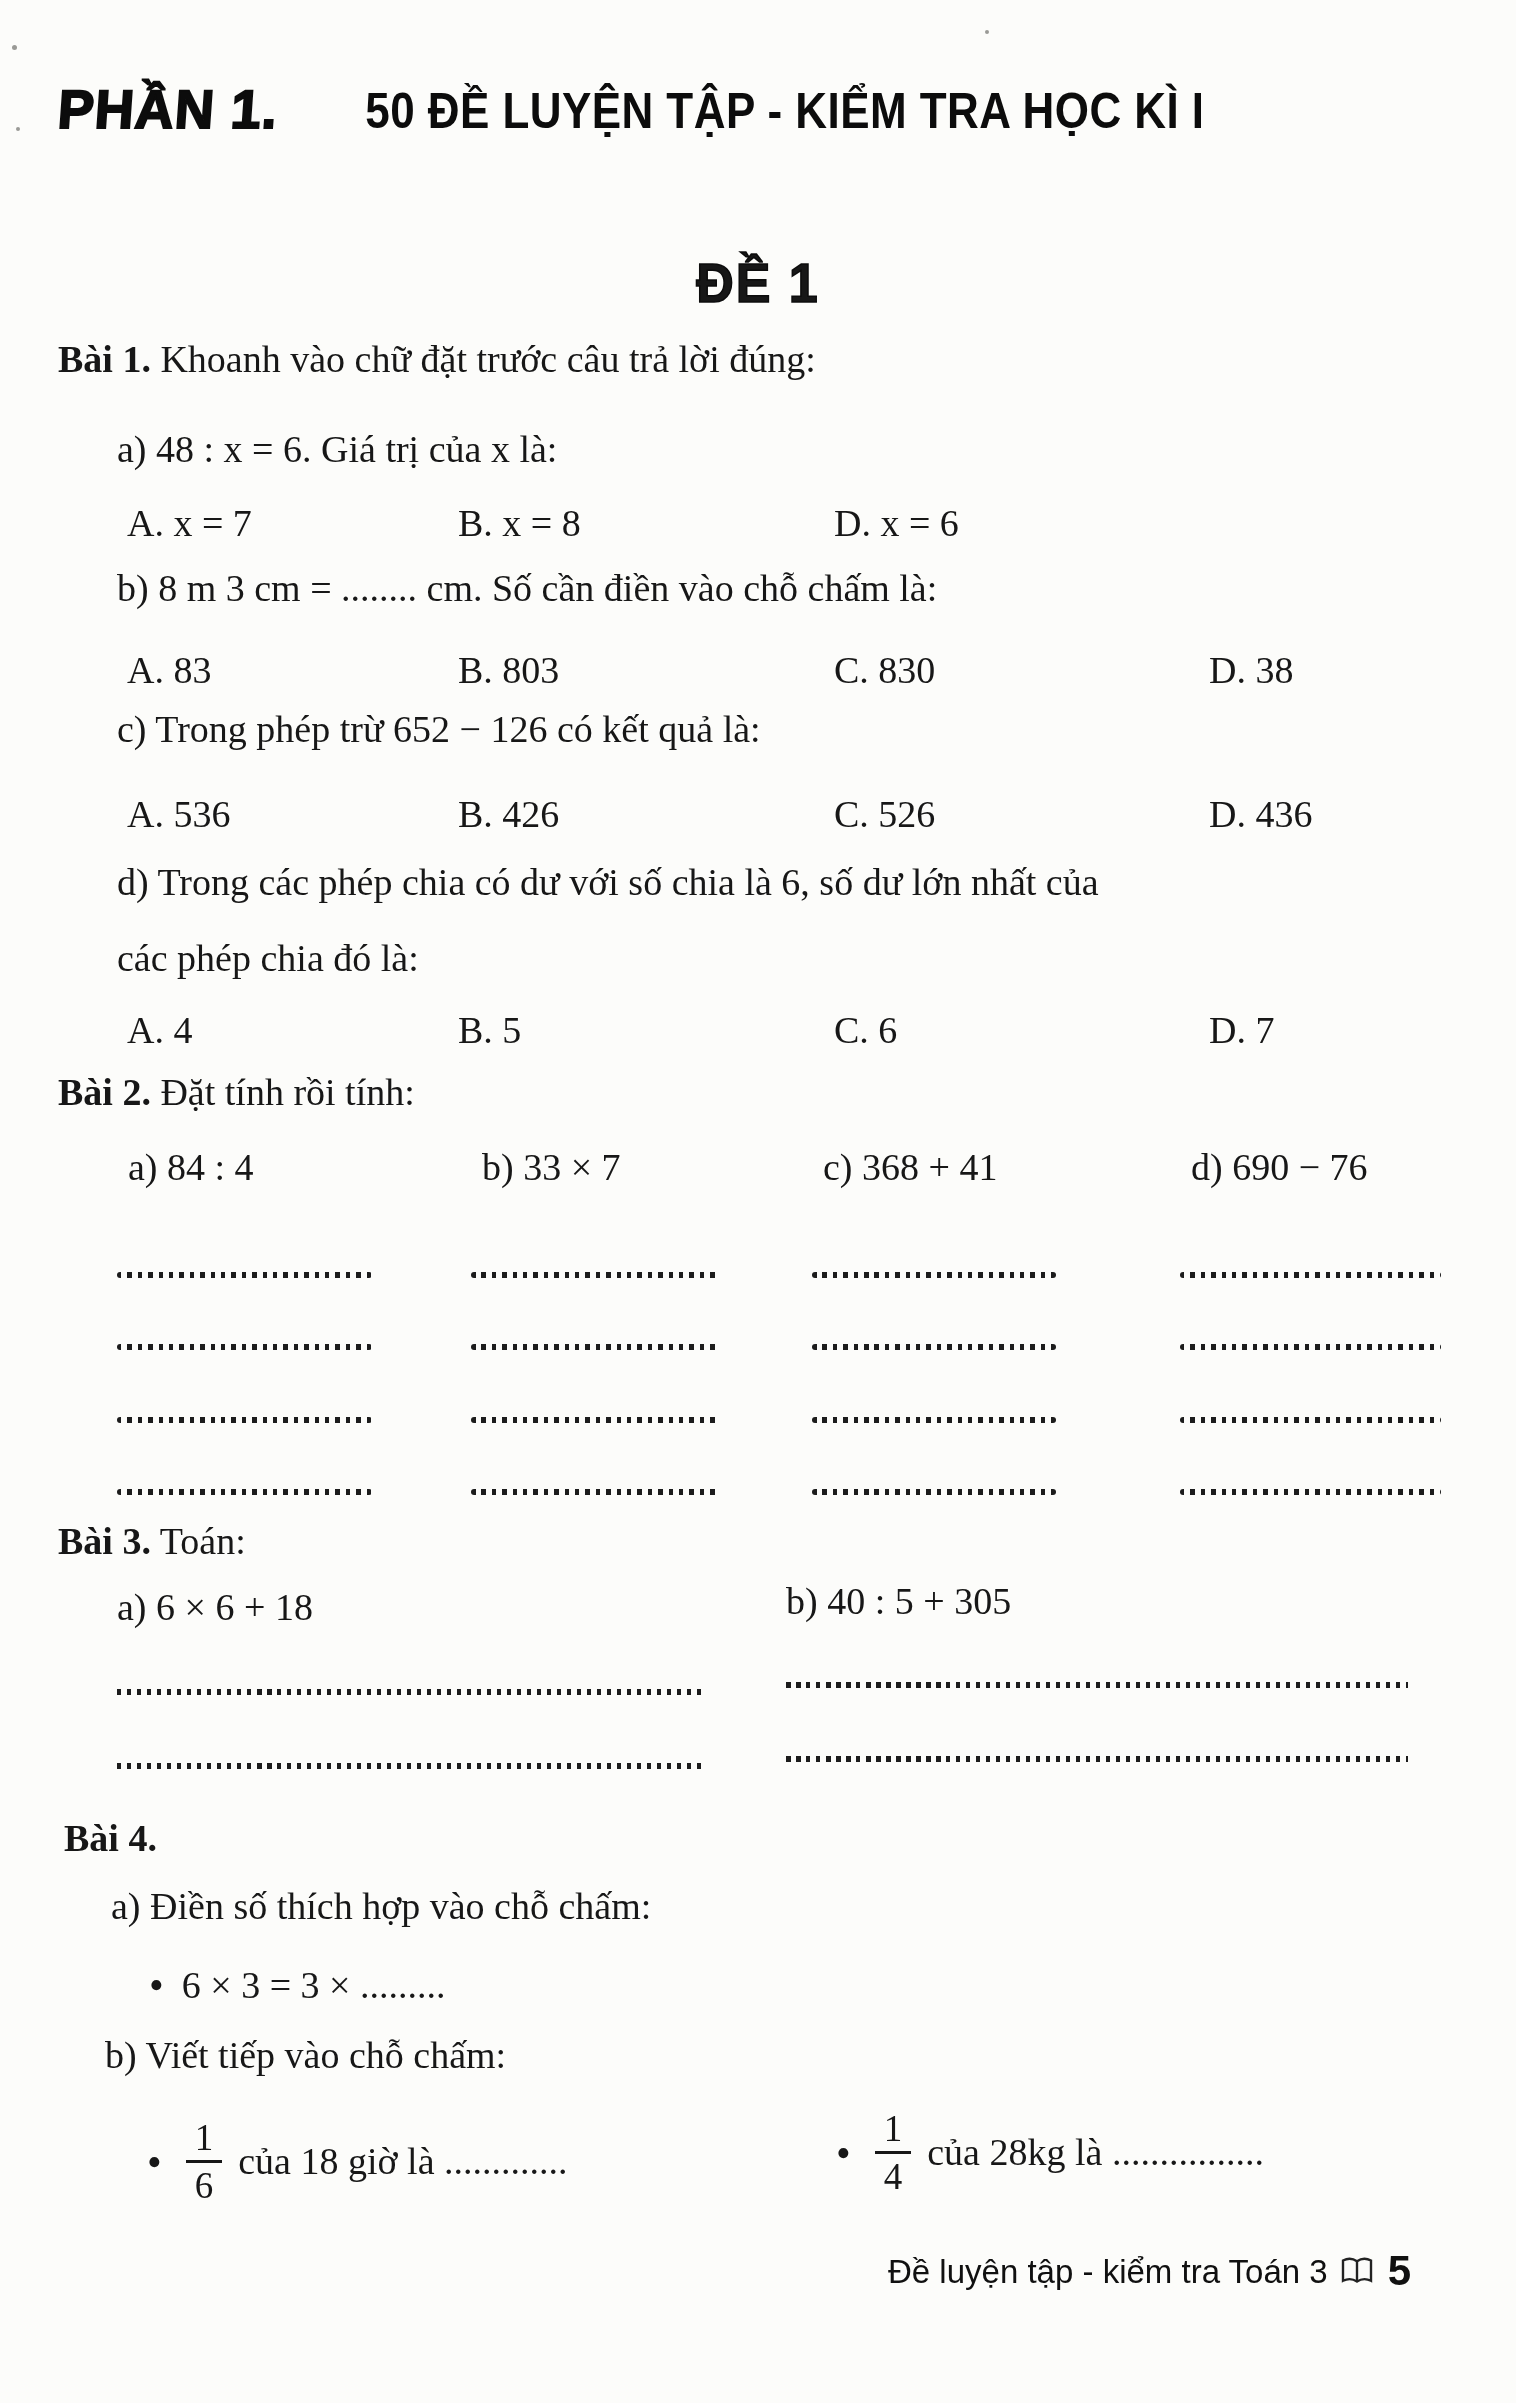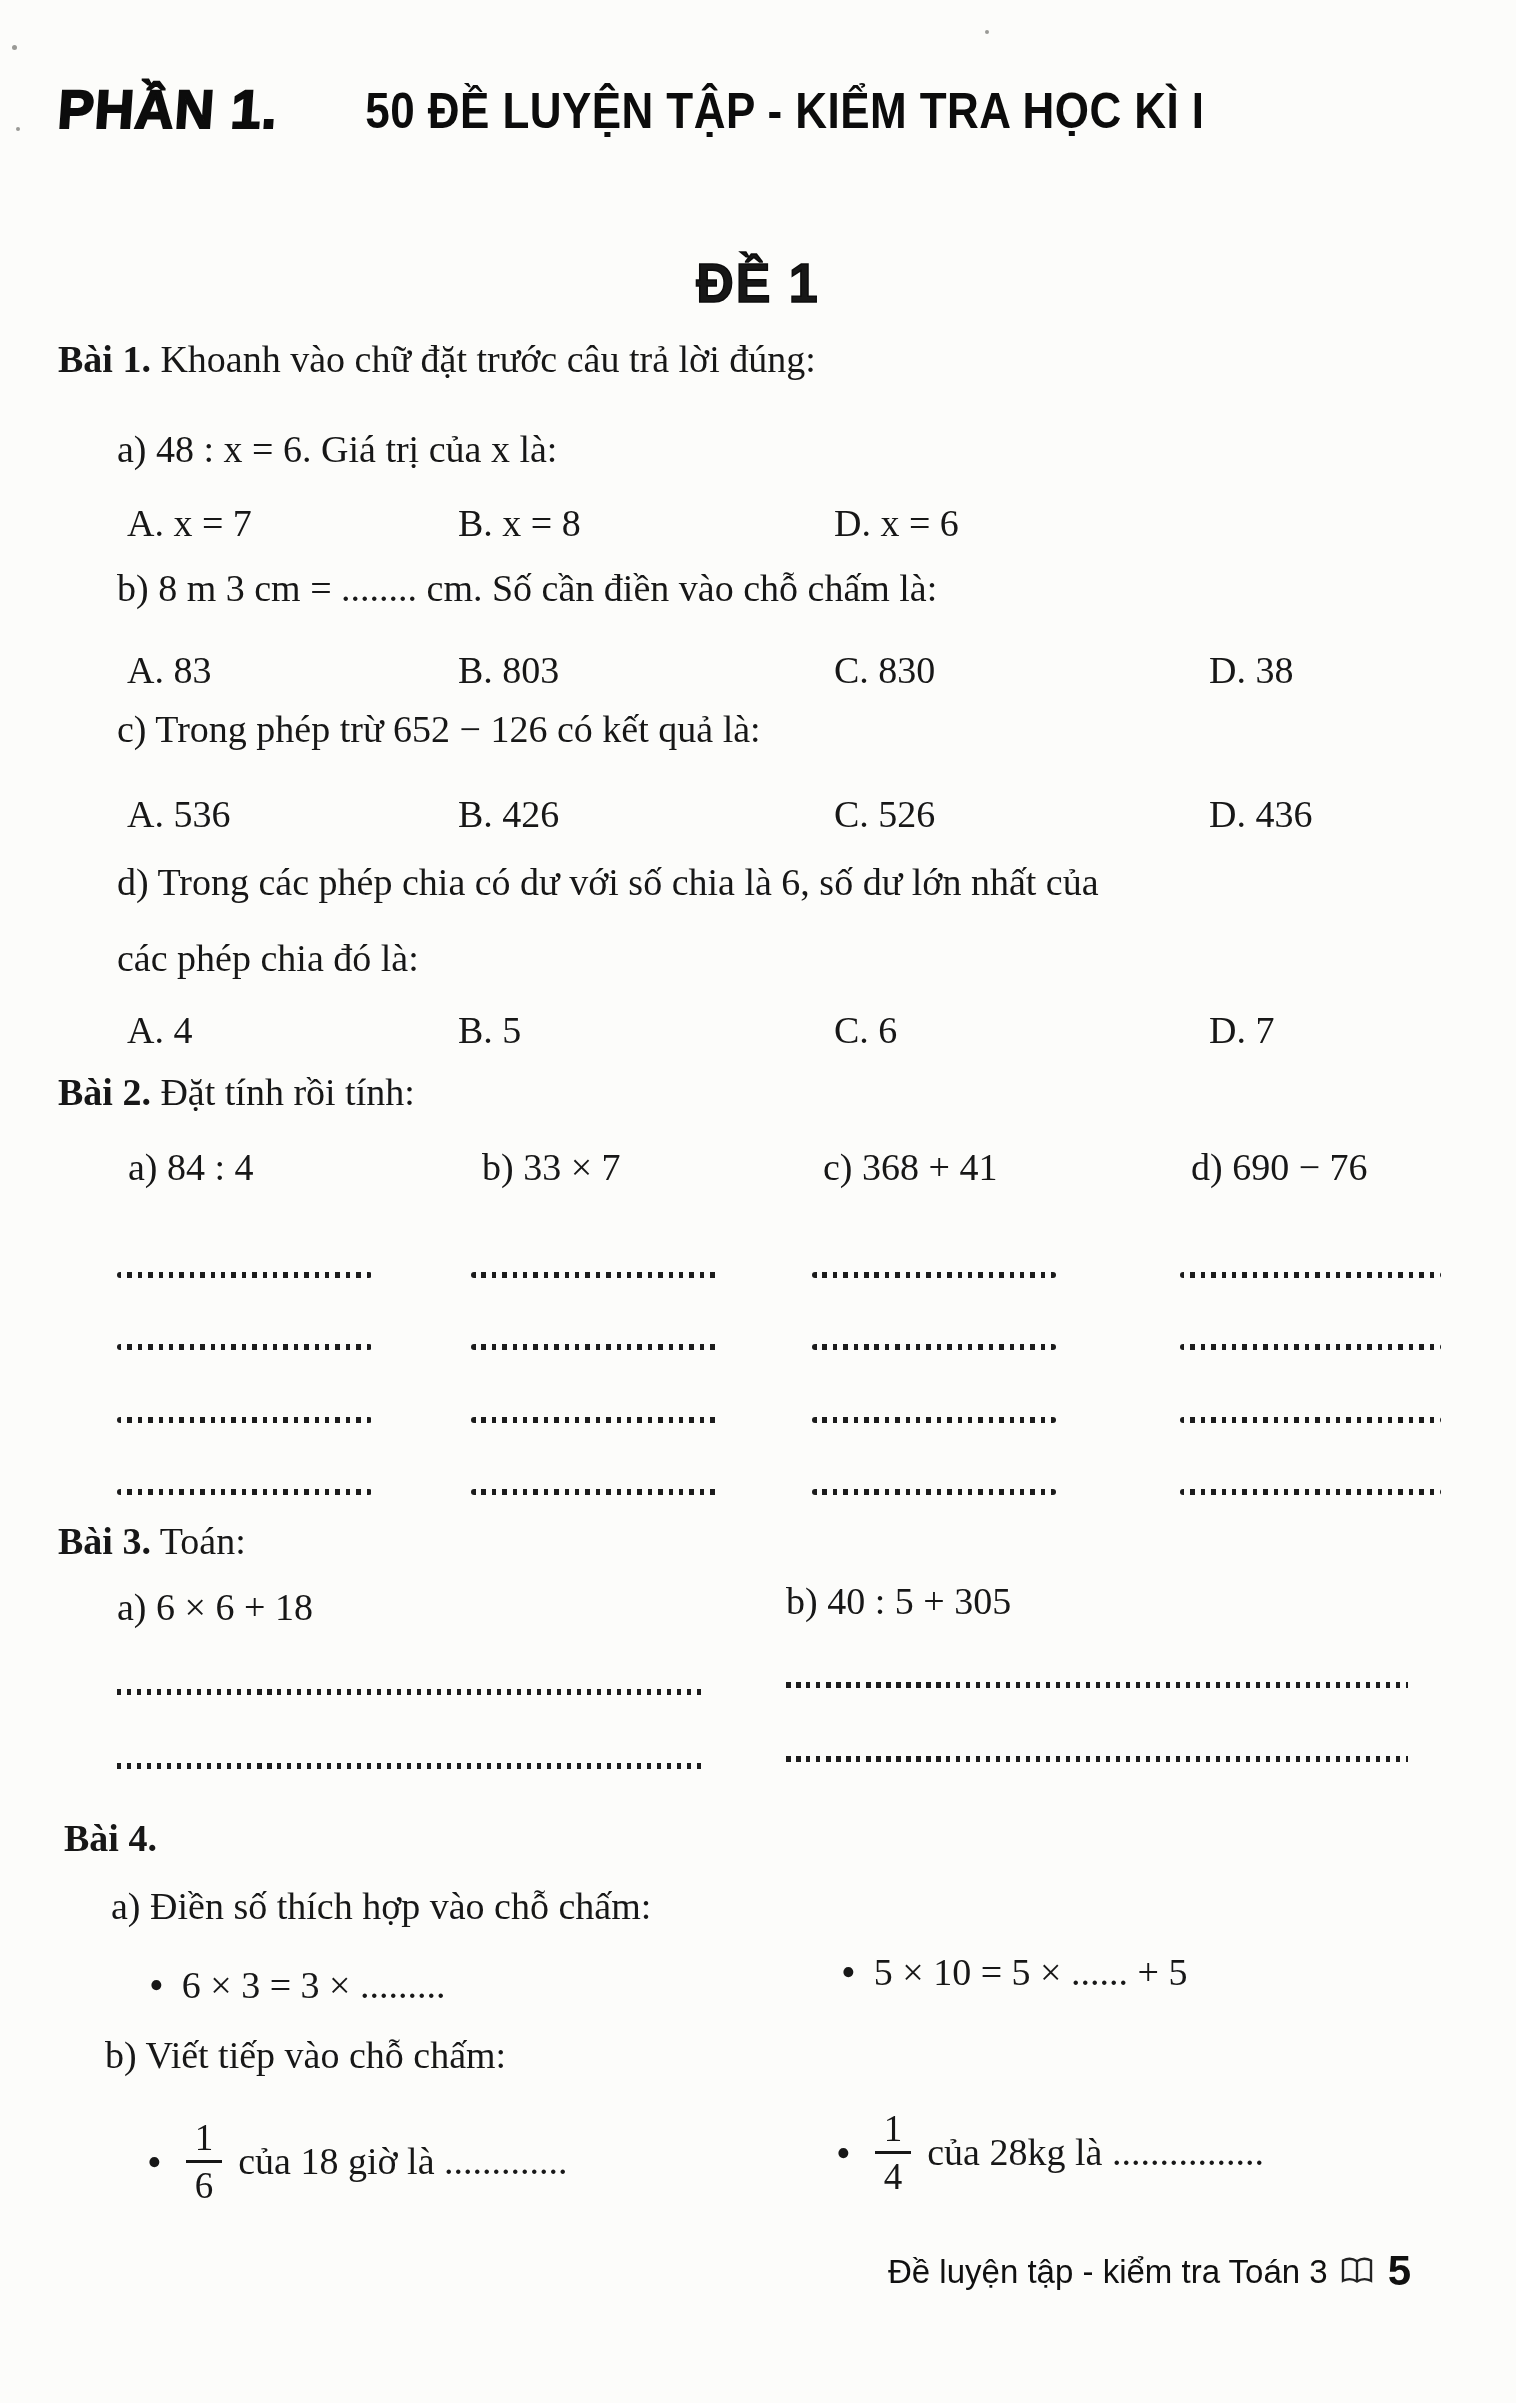--- a/index.html
+++ b/index.html
@@ -152,21 +152,20 @@
   <span class="longdots" style="top:1682px;left:786px;width:622px"></span>
   <span class="longdots" style="top:1763px;left:117px;width:587px"></span>
   <span class="longdots" style="top:1756px;left:786px;width:622px"></span>
 
   <div class="abs bai" style="top:1815px;left:64px">
     <span class="b">Bài 4.</span>
   </div>
   <div class="abs q" style="top:1883px;left:111px">a) Điền số thích hợp vào chỗ chấm:</div>
 
   <div class="abs bullet" style="top:1958px;left:149px;white-space:nowrap">6 × 3 = 3 × .........</div>
-  <div class="abs bullet" style="top:1945px;left:841px;white-space:nowrap">5 × 10 = 5 × ...... + 5</div>
 
   <div class="abs q" style="top:2032px;left:105px">b) Viết tiếp vào chỗ chấm:</div>
 
   <div class="abs fracrow bullet" style="top:2097px;left:147px;height:129px">
     <span class="frac">
       <span class="num">1</span>
       <span class="den">6</span>
     </span>
     <span>của 18 giờ là .............</span>
   </div>

